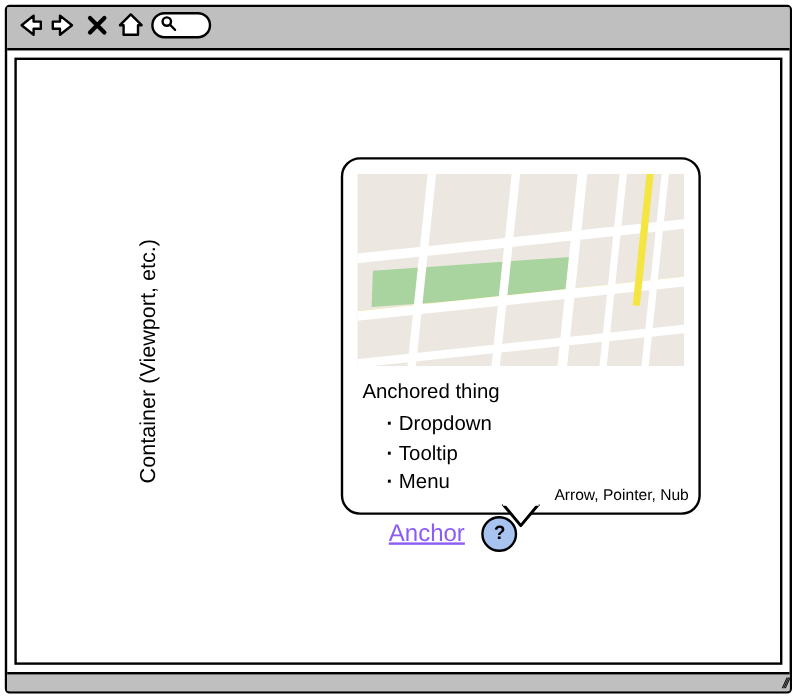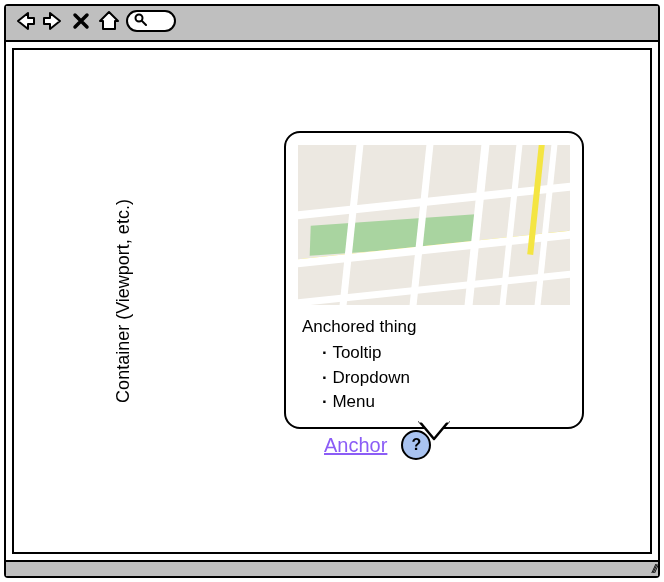--- a/index.html
+++ b/index.html
@@ -217,33 +217,34 @@
         <div class="road v1"></div>
         <div class="road v2"></div>
         <div class="road v3"></div>
         <div class="road v4"></div>
         <div class="road v5"></div>
         <div class="yellow-road yv"></div>
       </div>
       <div class="popup-body">
         <div class="popup-heading">Anchored thing</div>
         <ul class="popup-list">
+          <li>Dropdown</li>
           <li>Tooltip</li>
-          <li>Dropdown</li>
           <li>Menu</li>
         </ul>
       </div>
       <div class="arrow-nub">
         <svg width="34" height="20" viewBox="0 0 34 20">
             <path d="M2 0 L17 18 L32 0" fill="#fff" stroke="#000" stroke-width="2.5" stroke-linejoin="round"></path>
             <path d="M2 0 L32 0" stroke="#fff" stroke-width="3"></path>
           </svg>
       </div>
     </div>
 
+    <div class="arrow-label">Arrow, Pointer, Nub</div>
 
     <div class="anchor-row">
       <a class="anchor-link">Anchor</a>
       <div class="help-circle">
         <span>?</span>
       </div>
     </div>
   </div>
 
   <div class="footer-bar">

